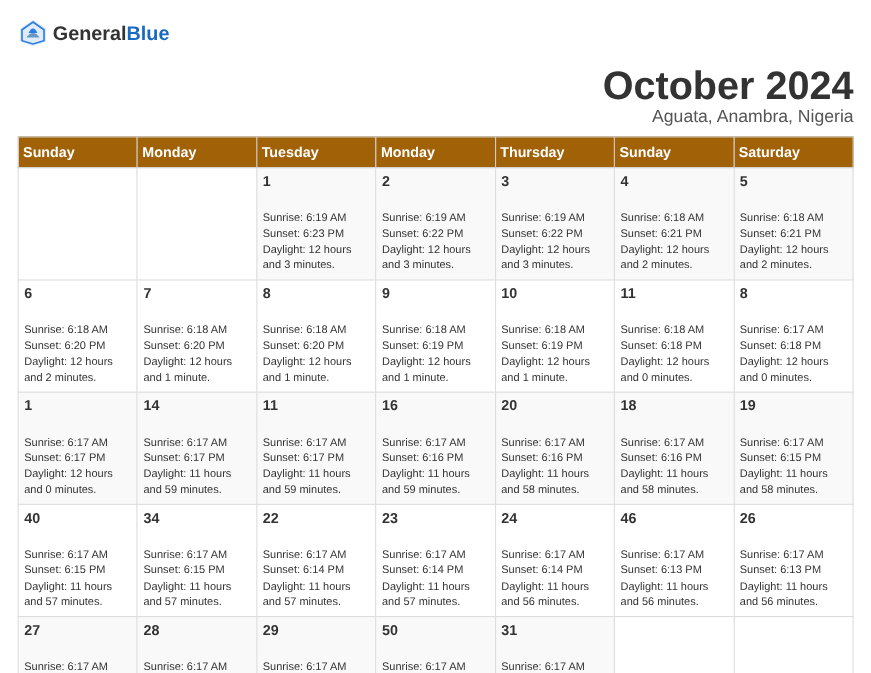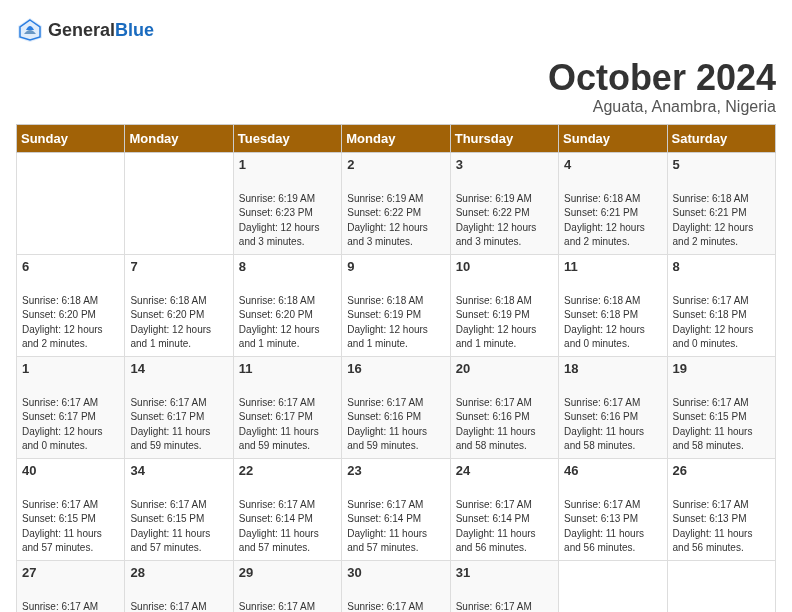--- a/index.html
+++ b/index.html
@@ -307,21 +307,21 @@
 Sunset: 6:13 PM
 Daylight: 11 hours and 55 minutes.</div>
         </td>
         <td>
           <span class="day-number">29</span>
           <div class="cell-content" style="white-space: pre-line;">Sunrise: 6:17 AM
 Sunset: 6:12 PM
 Daylight: 11 hours and 55 minutes.</div>
         </td>
         <td>
-          <span class="day-number">30</span>
+          <span class="day-number">50</span>
           <div class="cell-content" style="white-space: pre-line;">Sunrise: 6:17 AM
 Sunset: 6:12 PM
 Daylight: 11 hours and 54 minutes.</div>
         </td>
         <td>
           <span class="day-number">31</span>
           <div class="cell-content" style="white-space: pre-line;">Sunrise: 6:17 AM
 Sunset: 6:12 PM
 Daylight: 11 hours and 54 minutes.</div>
         </td>

